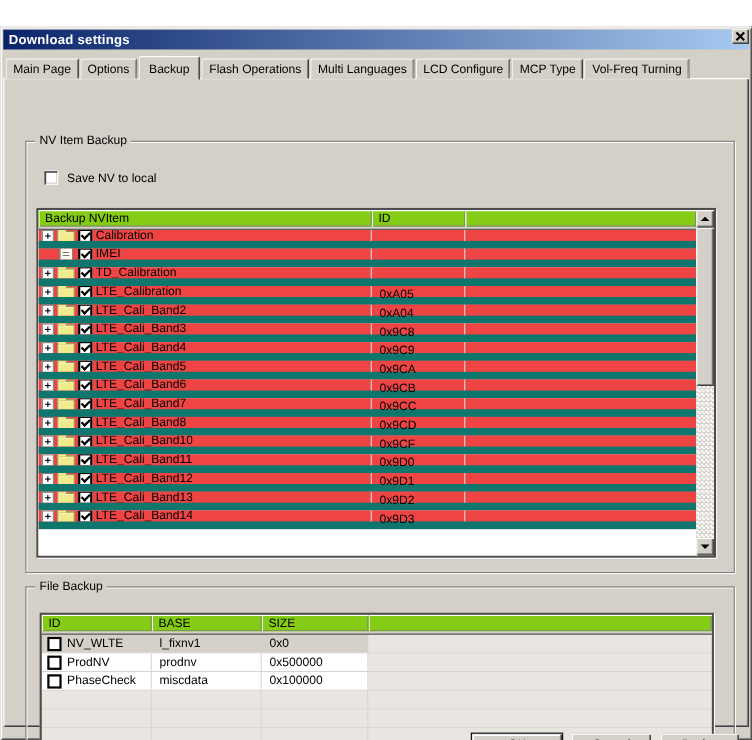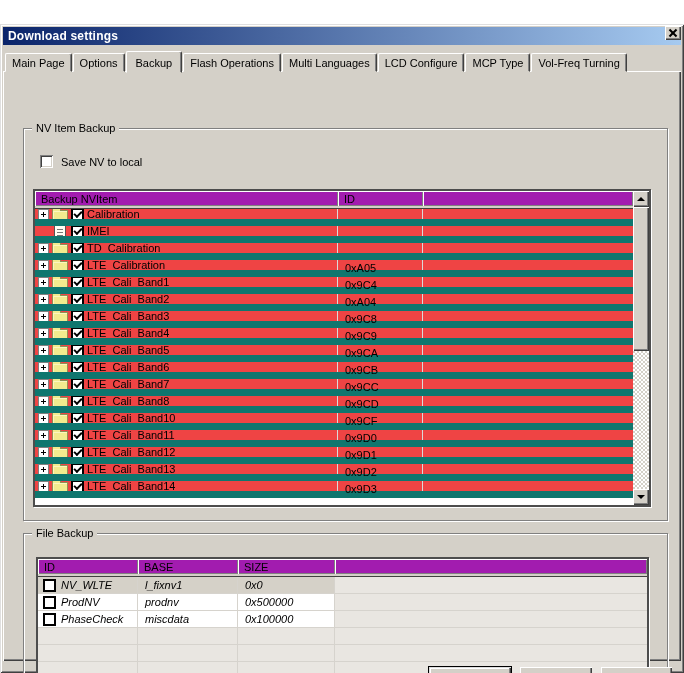--- a/index.html
+++ b/index.html
@@ -74,21 +74,21 @@
     border-left:2px solid #000; border-bottom:2px solid #000; transform:rotate(-45deg);
   }
 
   
   .gridtable {
     position:absolute; background:#fff;
     border:2px solid #4d4d4d; box-shadow: 1px 1px 0 #fff;
   }
   .gridhead { position:absolute; left:0; top:0; height:18px; display:flex; background:#d4d0c8; border-bottom:1px solid #404040; }
   .gridhead .hcell {
-    height:15px; line-height:17px; padding-left:6px; background:#a21caf; overflow:hidden; white-space:nowrap;
+    height:15px; line-height:17px; padding-left:6px; background:#84cc16; overflow:hidden; white-space:nowrap;
     box-shadow: inset 1px 1px 0 #fff, inset -1px -1px 0 #808080;
   }
   .nv-table { left:30px; top:118px; width:618px; height:318px; }
   .nv-head  { right:16px; }
   .nv-body  { position:absolute; left:0; top:18px; right:16px; bottom:0; overflow:hidden; background:#fff; }
 
   .nv-row { display:flex; height:17px; border-bottom:7px solid #0f766e; background:#ef4444; }
   .nv-cell-tree { width:303px; flex:none; display:flex; align-items:center; gap:3px; padding-left:3px; border-right:1px solid #dadada; overflow:hidden; }
   .nv-cell-id   { width:85px;  flex:none; line-height:16px; padding-left:7px; border-right:1px solid #dadada; }
   .nv-cell-rest { flex:1; }
@@ -135,21 +135,21 @@
   .sb-thumb {
     position:absolute; left:0; top:16px; width:16px; height:144px; background:#d4d0c8;
     box-shadow: inset 1px 1px 0 #fff, inset -1px -1px 0 #404040, inset -2px -2px 0 #808080;
   }
 
   
   .file-table { left:33px; top:486px; width:613px; height:122px; background:#e9e6e1; }
   .file-head { right:0; }
   .file-body { position:absolute; left:0; top:18px; right:0; bottom:0; overflow:hidden; }
   .file-row { display:flex; height:17px; border-bottom:1px solid #d6d3cd; }
-  .fcell { flex:none; display:flex; align-items:center; padding-left:5px; border-right:1px solid #d6d3cd; overflow:hidden; white-space:nowrap; background:#fff;font-style:italic; }
+  .fcell { flex:none; display:flex; align-items:center; padding-left:5px; border-right:1px solid #d6d3cd; overflow:hidden; white-space:nowrap; background:#fff; }
   .fcell.empty-col { flex:1; background:#e9e6e1; border-right:none; }
   .file-row.selected .fcell:not(.empty-col) { background:#d5d1c8; }
   .file-row.blank .fcell { background:#e9e6e1; }
   .fc-id{width:100px;} .fc-base{width:100px; padding-left:7px;} .fc-size{width:97px; padding-left:7px;text-align:right;}
   .fc-id .tree-check { margin-right:5px; }
 
   
   .btn {
     position:absolute; top:643px; height:22px; background:#d4d0c8; text-align:center; line-height:20px;
     box-shadow: inset 1px 1px 0 #fff, inset -1px -1px 0 #404040, inset -2px -2px 0 #808080;
@@ -230,30 +230,20 @@
             <div class="nv-cell-rest"></div>
           </div>
           <div class="nv-row">
             <div class="nv-cell-tree">
               <span class="expander"></span>
               <span class="folder-icon"></span>
               <span class="tree-check checked"></span>
               <span class="nv-label">LTE_Calibration</span>
             </div>
             <div class="nv-cell-id">0xA05</div>
-            <div class="nv-cell-rest"></div>
-          </div>
-          <div class="nv-row">
-            <div class="nv-cell-tree">
-              <span class="expander"></span>
-              <span class="folder-icon"></span>
-              <span class="tree-check checked"></span>
-              <span class="nv-label">LTE_Cali_Band1</span>
-            </div>
-            <div class="nv-cell-id">0x9C4</div>
             <div class="nv-cell-rest"></div>
           </div>
           <div class="nv-row">
             <div class="nv-cell-tree">
               <span class="expander"></span>
               <span class="folder-icon"></span>
               <span class="tree-check checked"></span>
               <span class="nv-label">LTE_Cali_Band2</span>
             </div>
             <div class="nv-cell-id">0xA04</div>

